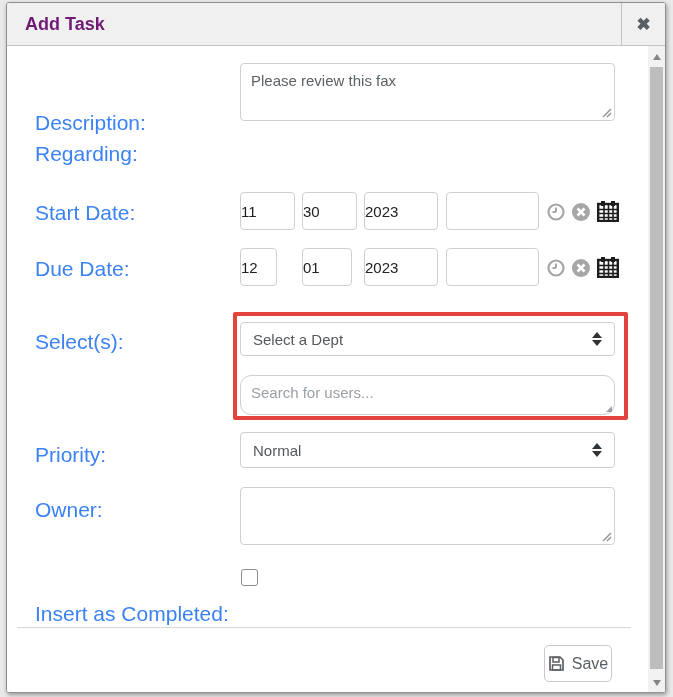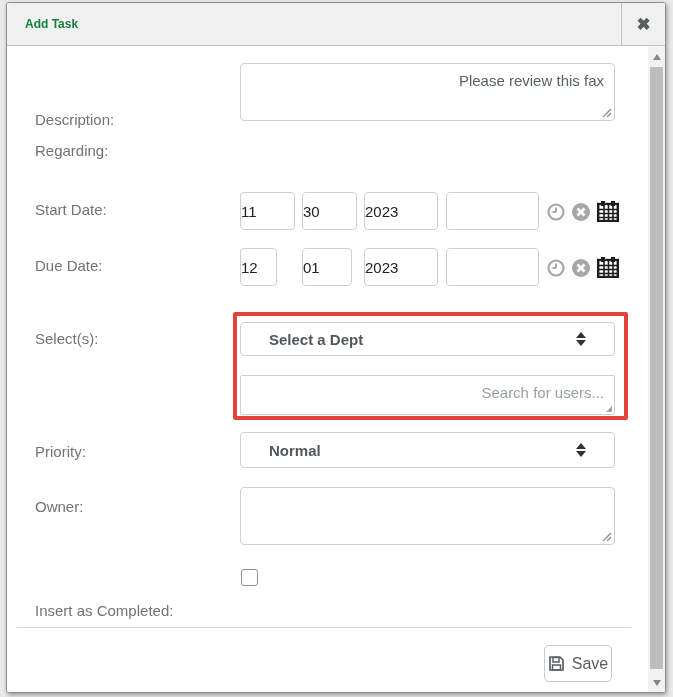--- a/index.html
+++ b/index.html
@@ -19,60 +19,60 @@
     overflow: hidden;
   }
   .dialog-header {
     position: relative; height: 43px;
     background: #f0f0f1;
     border-bottom: 1px solid #c3c3c6;
     display: flex; align-items: center;
   }
   .dialog-title {
     padding-left: 18px;
-    font-size: 12px; font-weight: bold; color: #15803d;
+    font-size: 18px; font-weight: bold; color: #701a75;
   }
   .close-btn {
     position: absolute; right: 0; top: 0;
     width: 44px; height: 42px;
     border-left: 1px solid #c3c3c6;
     display: flex; align-items: center; justify-content: center;
     cursor: pointer; background: #f0f0f1;
   }
   .close-x { font-size: 17px; font-weight: bold; color: #5a5d61; }
   .dialog-body {
     position: relative;
     height: 647px;
     background: #fff;
   }
   .field-label {
     position: absolute; left: 28px;
-    font-size: 15px; color: #737373;
+    font-size: 21px; color: #3b82f6;
   }
   .txt-input, .txt-area, .sel-box {
     border: 1px solid #cfcfcf;
     border-radius: 4px;
     font-family: "Liberation Sans", sans-serif;
     font-size: 15px; color: #3d4043;
     background: #fff;
     outline: none;
   }
   .txt-area {
     position: absolute; left: 233px; width: 375px;
-    padding: 8px 10px; resize: none; color: #5b6166; text-align: right;
+    padding: 8px 10px; resize: none; color: #5b6166;
   }
   .txt-area::placeholder { color: #9aa0a5; }
   .date-input {
     position: absolute; text-align: left;
     height: 38px; font-size: 15px; color: #222;
   }
   .sel-box {
     position: absolute; left: 233px; width: 375px;
     display: flex; align-items: center;
-    padding: 0 28px; cursor: pointer; font-weight: bold;
+    padding: 0 12px; cursor: pointer;
   }
   .sel-text { flex: 1; color: #54585c; }
   .updown { display: flex; flex-direction: column; gap: 2px; align-items: center; }
   .tri-up   { width: 0; height: 0; border-left: 5px solid transparent; border-right: 5px solid transparent; border-bottom: 6px solid #2f3337; }
   .tri-down { width: 0; height: 0; border-left: 5px solid transparent; border-right: 5px solid transparent; border-top: 6px solid #2f3337; }
   .icon-btn { position: absolute; cursor: pointer; display: flex; align-items: center; justify-content: center; }
   .highlight-box {
     position: absolute; left: 226px; top: 266px;
     width: 395px; height: 108px;
     border: 4px solid #e2443c;
@@ -210,21 +210,21 @@
 
     <div class="field-label" style="top:284px;">Select(s):</div>
     <div class="highlight-box" style="border-color: rgb(226, 68, 60);"></div>
     <div class="sel-box" style="top:276px; height:34px;">
       <span class="sel-text">Select a Dept</span>
       <span class="updown">
           <span class="tri-up"></span>
           <span class="tri-down"></span>
         </span>
     </div>
-    <textarea class="txt-area" style="top: 329px; height: 40px; border-radius: 2px;" placeholder="Search for users..."></textarea>
+    <textarea class="txt-area" style="top: 329px; height: 40px; border-radius: 11px;" placeholder="Search for users..."></textarea>
     <svg style="position:absolute; left:598px; top:359px;" width="8" height="8">
       <path d="M7 1 L7 7 L1 7 Z" fill="#9aa0a5"></path>
     </svg>
 
     <div class="field-label" style="top:397px;">Priority:</div>
     <div class="sel-box" style="top:386px; height:36px;justify-content:flex-end;">
       <span class="sel-text">Normal</span>
       <span class="updown">
           <span class="tri-up"></span>
           <span class="tri-down"></span>

